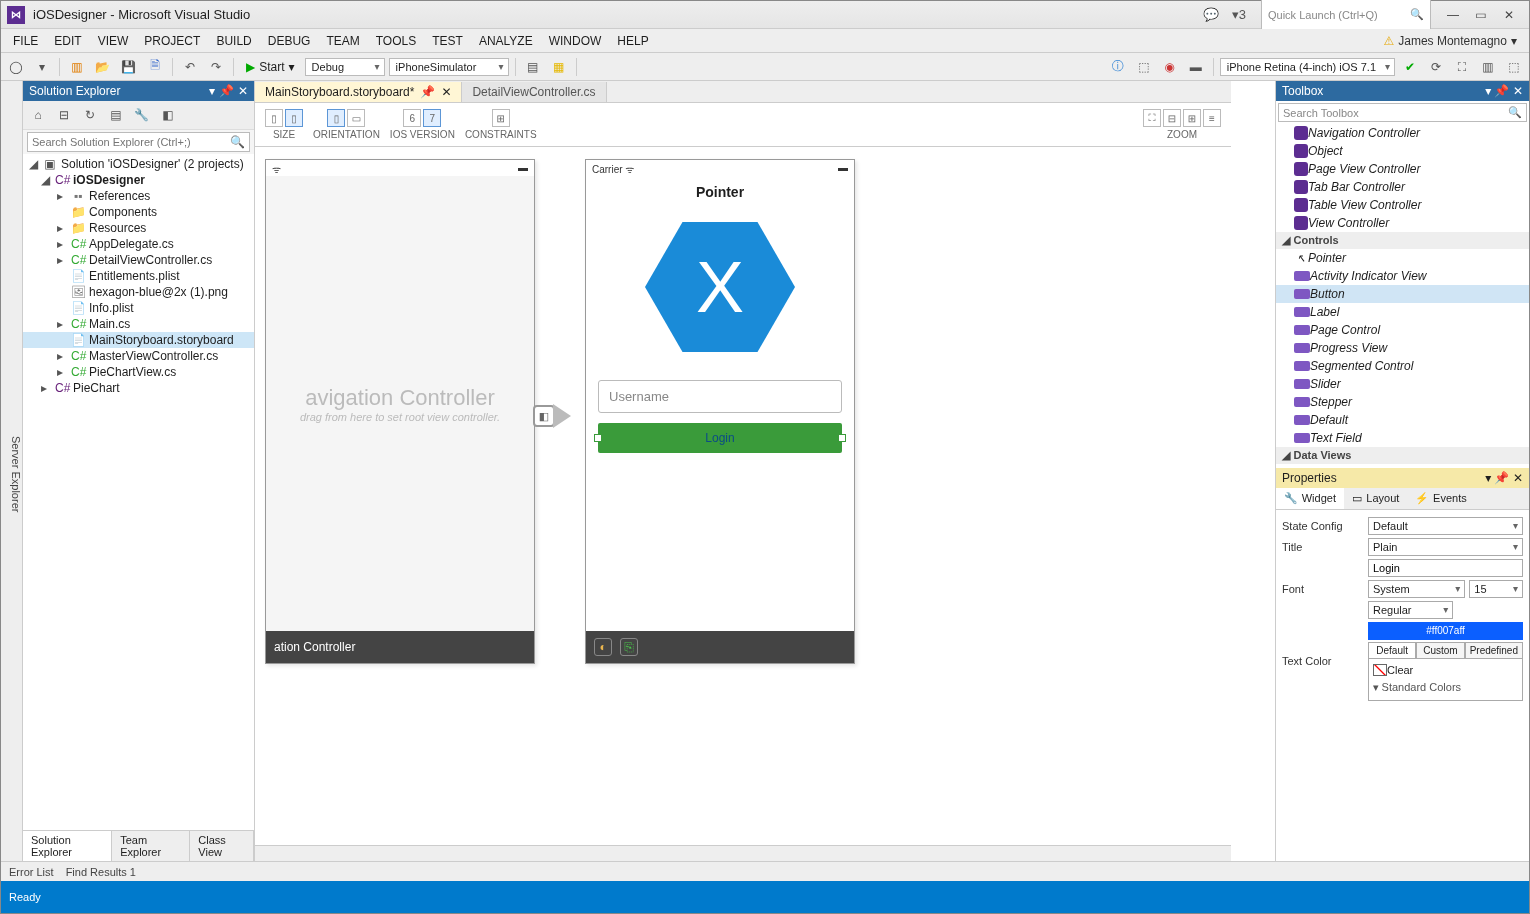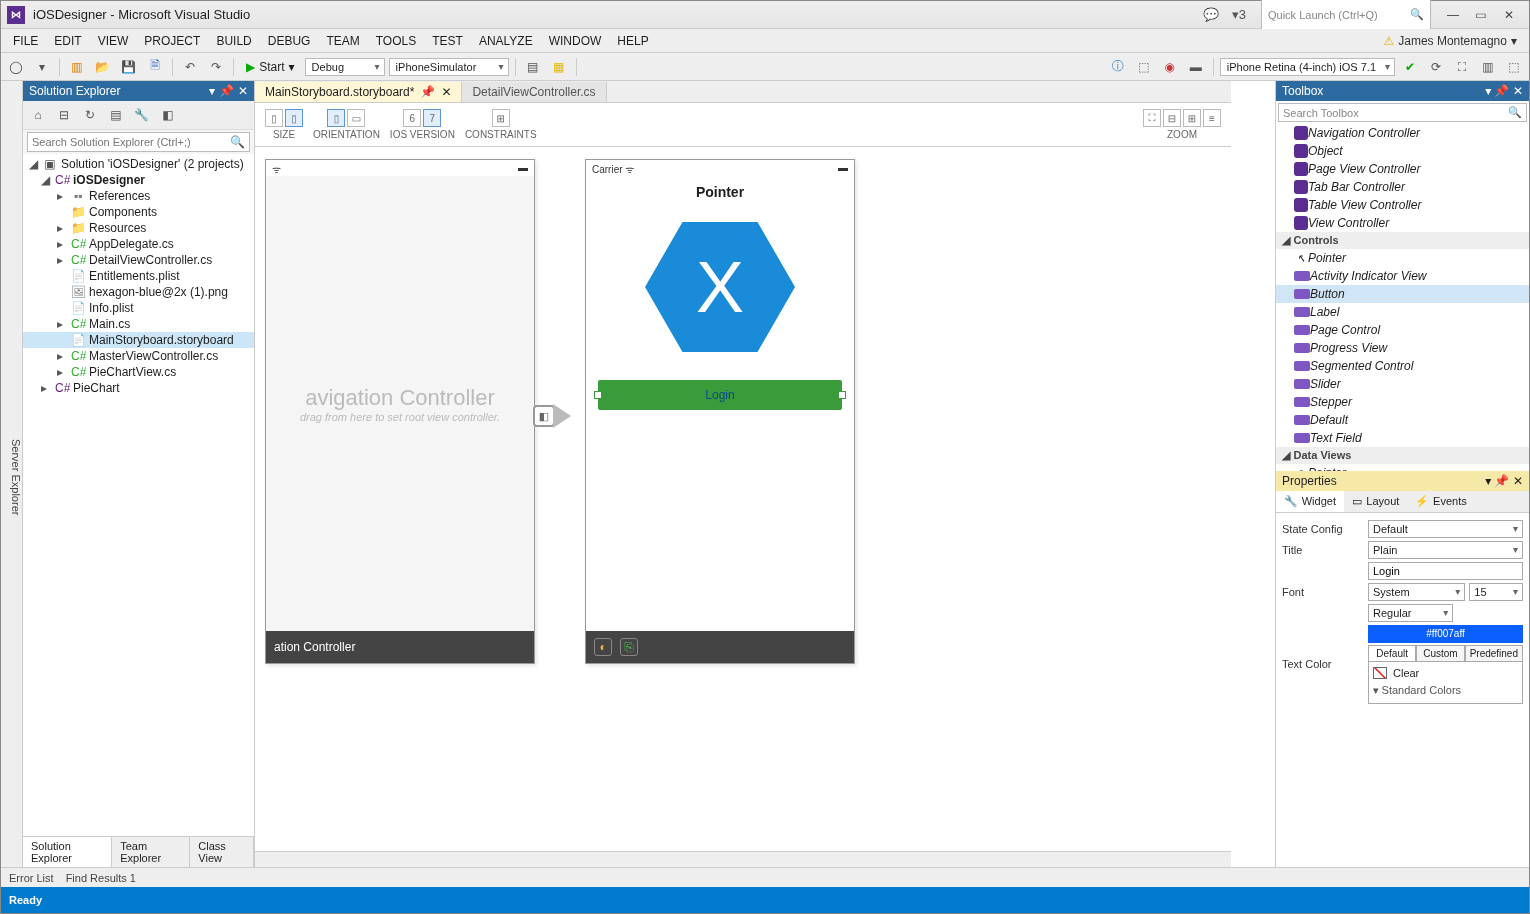--- a/index.html
+++ b/index.html
@@ -121,26 +121,26 @@
 .prop-ctrl { flex:1; }
 .pselect { width:100%; border:1px solid #aaa; padding:2px 4px; font-size:11px; background:#fff; display:flex; justify-content:space-between; }
 .pselect::after { content:"▾"; color:#666; font-size:10px; }
 .pinput { width:100%; border:1px solid #aaa; padding:2px 4px; font-size:11px; }
 .color-swatch { height:18px; background:#0b5fff; color:#fff; font-size:10px; display:flex; align-items:center; justify-content:center; }
 .color-tabs { display:flex; margin-top:2px; }
 .ctab { flex:1; border:1px solid #aaa; padding:2px 4px; text-align:center; font-size:10px; background:#f5f5f5; }
 .ctab.active { background:#fff; }
 .color-panel { border:1px solid #aaa; border-top:none; padding:4px; }
 .std-head { font-size:11px; color:#555; margin:4px 0 2px 0; }
-.color-row { display:flex; align-items:center; gap:6px; padding:1px 0; font-size:11px; }
+.color-row { display:flex; align-items:center; padding:1px 0; font-size:11px; }
 .csw { width:14px; height:12px; border:1px solid #666; }
 
 
 .bottom-tabs { height:20px; background:#eee; border-top:1px solid #ccc; display:flex; align-items:center; gap:12px; padding:0 8px; font-size:11px; color:#444; }
-.statusbar { height:26px; background:#007acc; color:#fff; display:flex; align-items:center; padding:0 8px; font-size:11px;font-weight:bold; }
+.statusbar { height:32px; background:#007acc; color:#fff; display:flex; align-items:center; padding:0 8px; font-size:11px; }
 </style>
 </head>
 <body>
 
 <div class="app">
 
   <div class="titlebar">
     <div class="vs-logo">⋈</div>
     <div class="title-text">iOSDesigner - Microsoft Visual Studio</div>
     <div class="title-spacer"></div>
@@ -383,20 +383,21 @@
         </div>
 
         <div class="phone welcome-phone">
           <div class="phone-statusbar">
             <span><span>Carrier</span> ᯤ</span>
               <span>▬</span>
           </div>
           <div class="welcome-body">
             <div class="welcome-title">Pointer</div>
             <div class="hex">X</div>
+            <div class="field">Username</div>
             <div class="login-btn sel-handles">
               <span>Login</span>
             </div>
           </div>
           <div class="welcome-footer">
             <div class="wf-icon">◐</div>
             <div class="wf-icon exit">⎘</div>
           </div>
         </div>
       </div>

